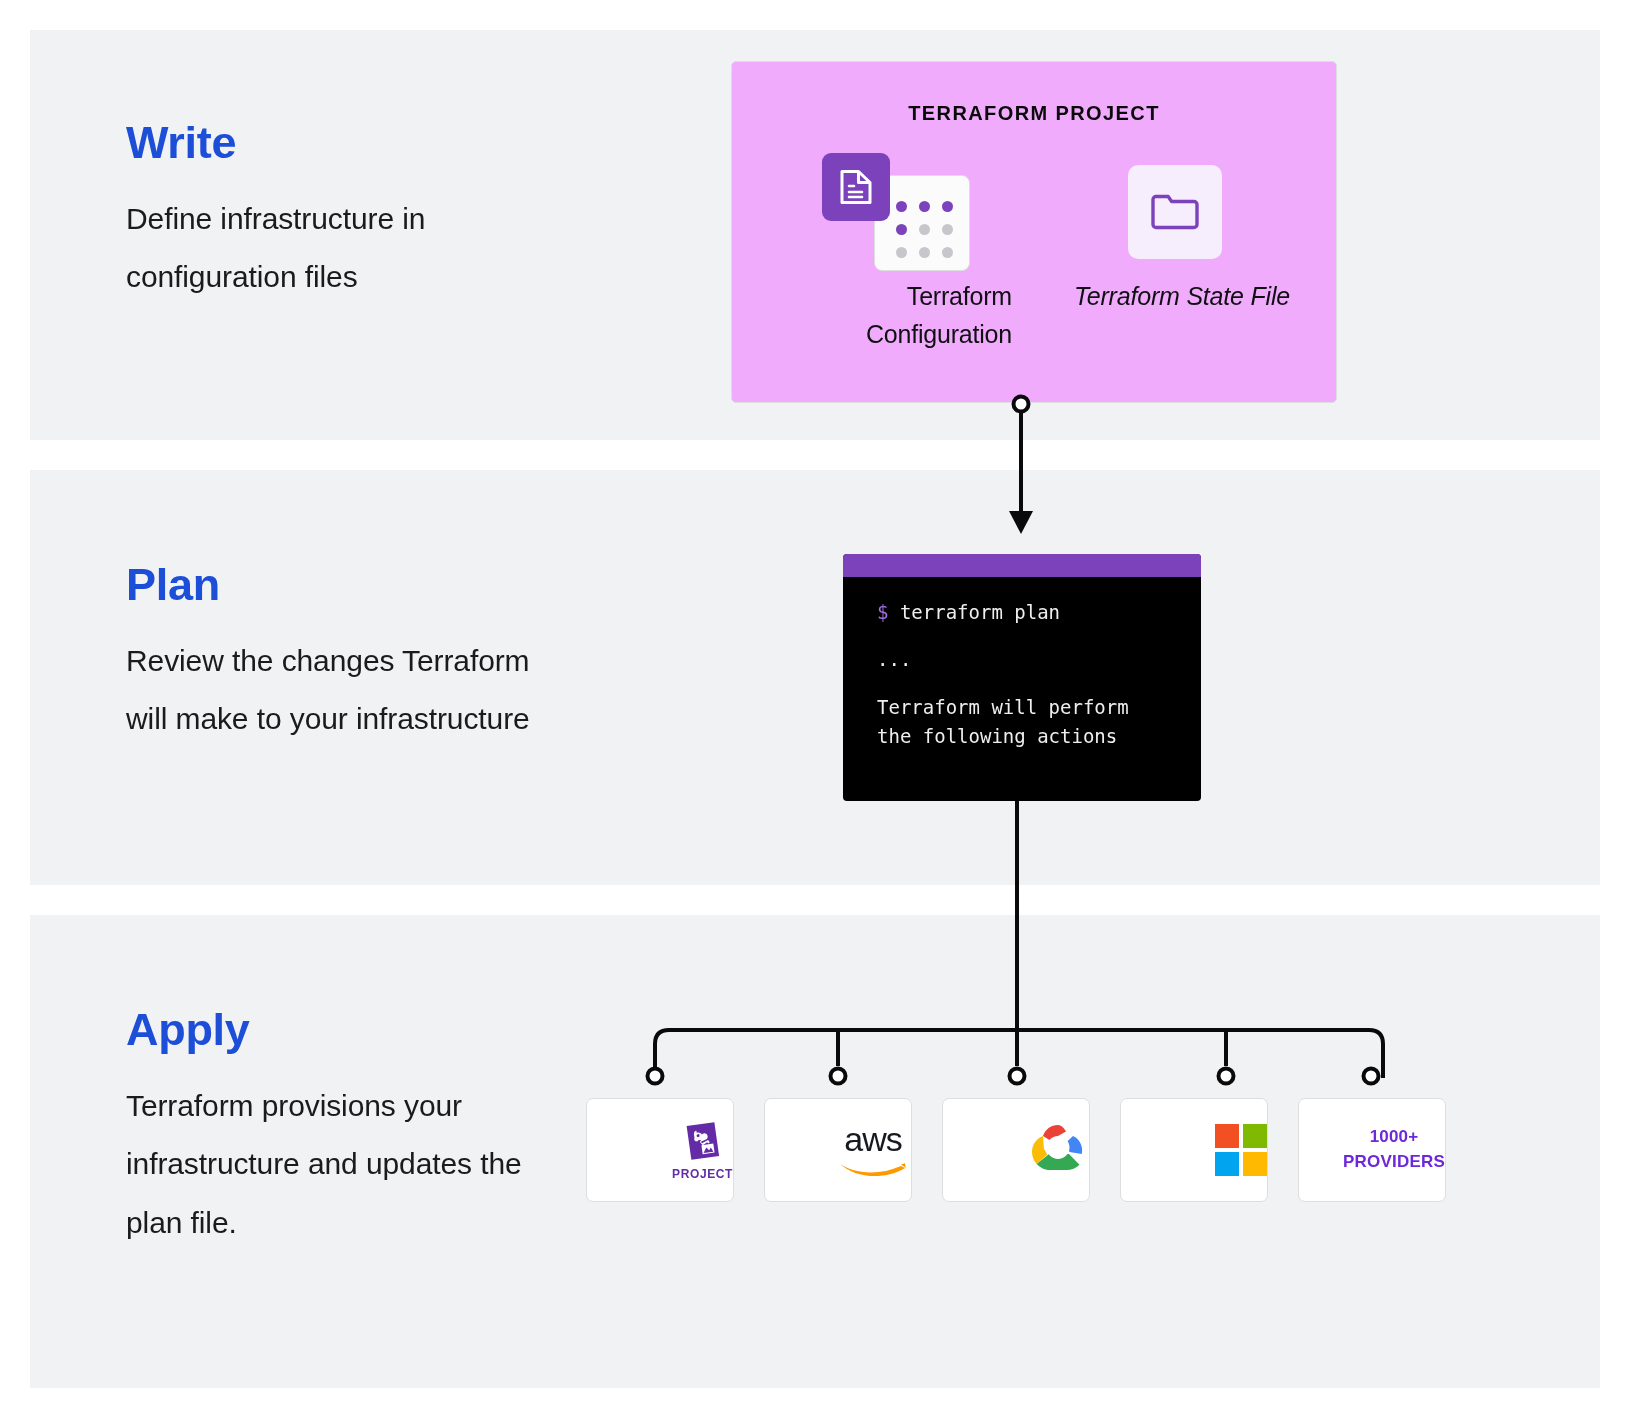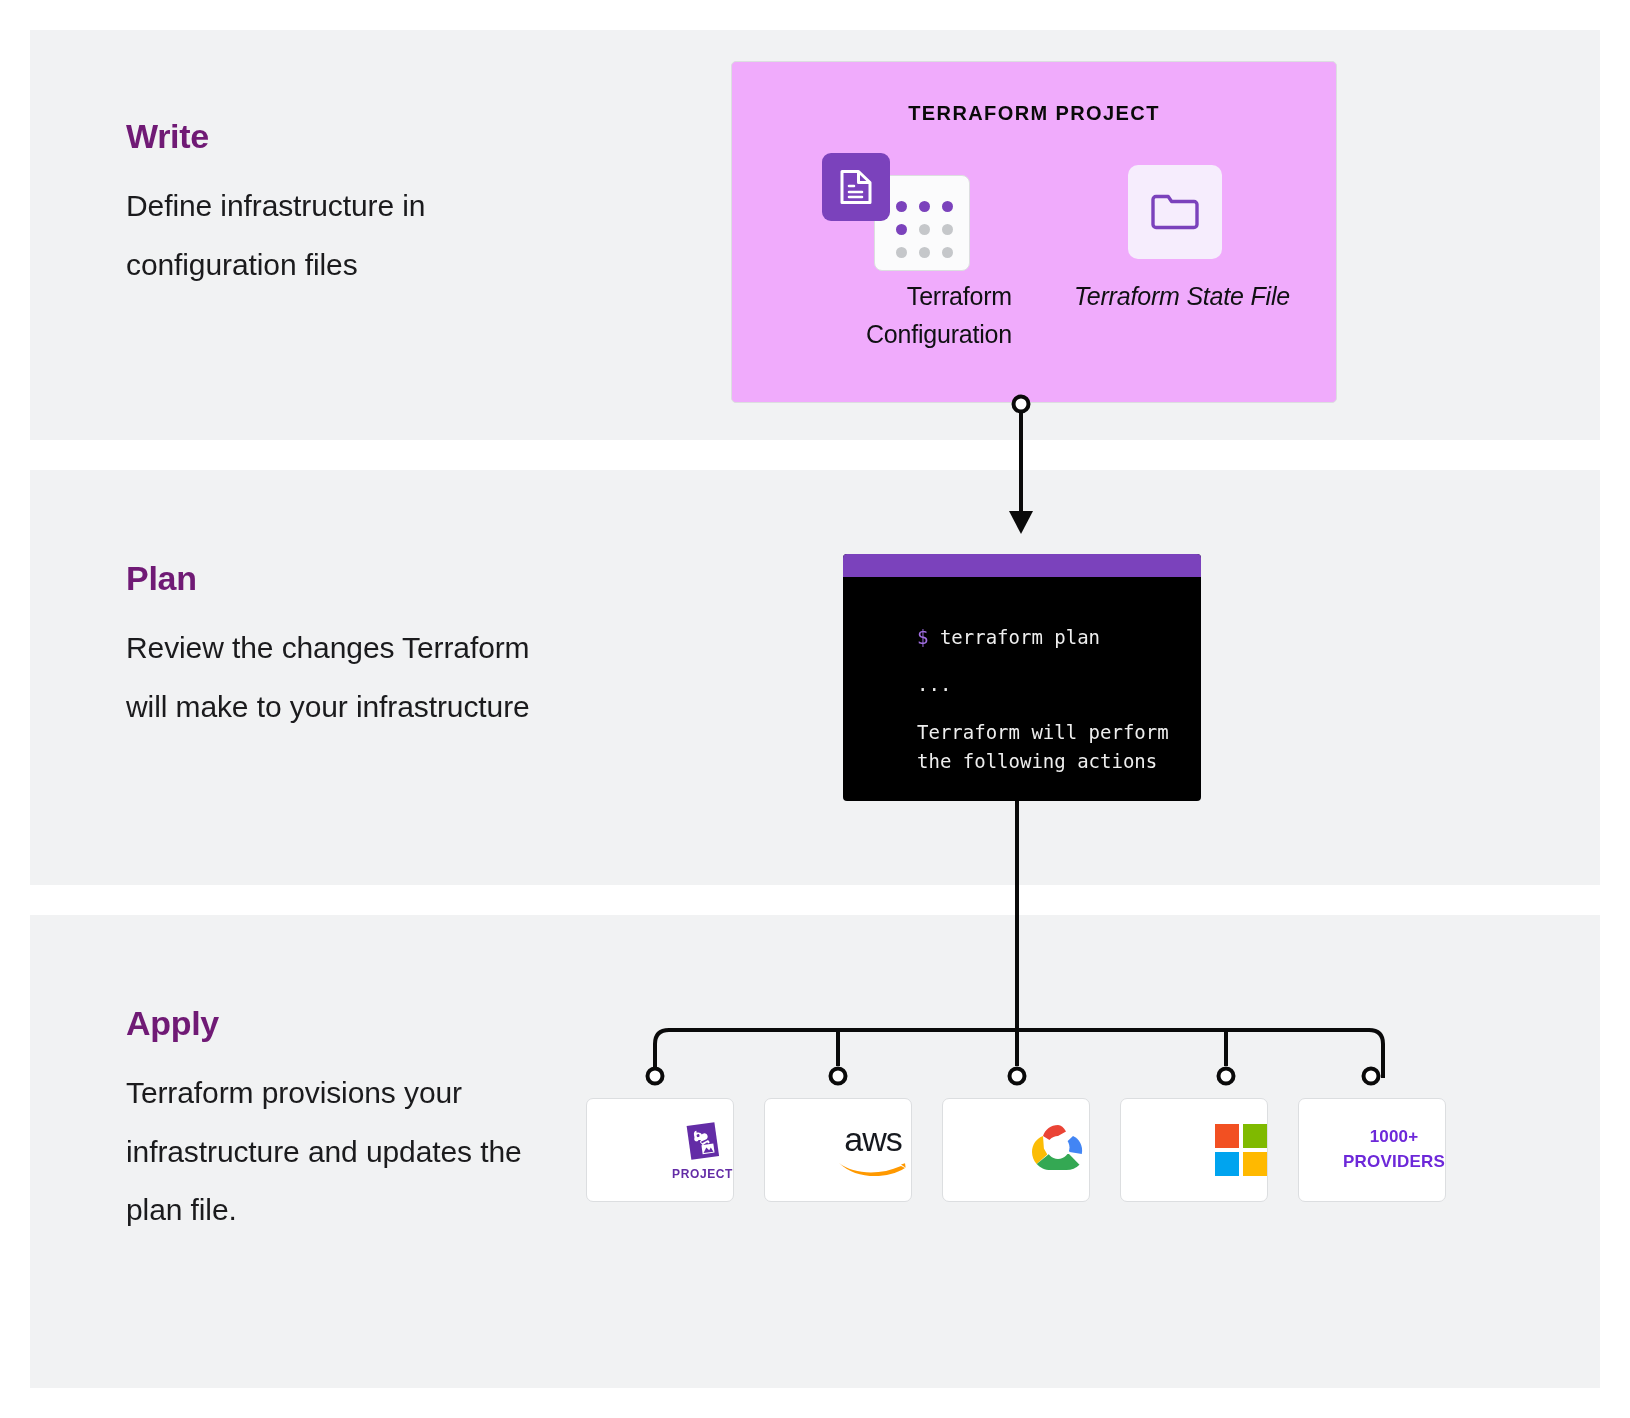--- a/index.html
+++ b/index.html
@@ -17,21 +17,21 @@
     left: 30px; width: 1570px;
     background: #f1f2f3;
   }
   #band-write { top: 30px;   height: 410px; }
   #band-plan  { top: 470px;  height: 415px; }
   #band-apply { top: 915px;  height: 473px; }
 
   
   .step-text { position: absolute; left: 126px; width: 420px; }
   .step-title {
-    font-size: 34px; font-weight: 700; color: #701a75;
+    font-size: 45px; font-weight: 700; color: #1d4ed8;
     letter-spacing: -0.3px; line-height: 1.1;
   }
   .step-desc {
     margin-top: 22px;
     font-size: 30px; font-weight: 400; color: #1b1b1d;
     line-height: 1.95; letter-spacing: -0.1px;
   }
   #text-write { top: 118px; }
   #text-plan  { top: 560px; }
   #text-apply { top: 1005px; }
@@ -93,24 +93,24 @@
   
   #terminal {
     position: absolute;
     left: 843px; top: 554px;
     width: 358px; height: 247px;
     border-radius: 4px; overflow: hidden;
     background: #000000;
   }
   #terminal-bar { height: 23px; background: #7b42bc; }
   #terminal-body {
-    padding: 46px 34px;
+    padding: 21px 34px;
     font-family: "DejaVu Sans Mono", monospace;
     font-size: 19px; line-height: 1.55;
-    color: #eeeeee; white-space: pre; margin-left: 40px;
+    color: #eeeeee; white-space: pre;
   }
   #terminal-prompt { color: #a06ee1; }
   .term-gap { height: 18px; }
 
   
   #connectors { position: absolute; left: 0; top: 0; width: 1630px; height: 1418px; pointer-events: none; }
 
   
   #provider-row {
     position: absolute; left: 586px; top: 1098px;

